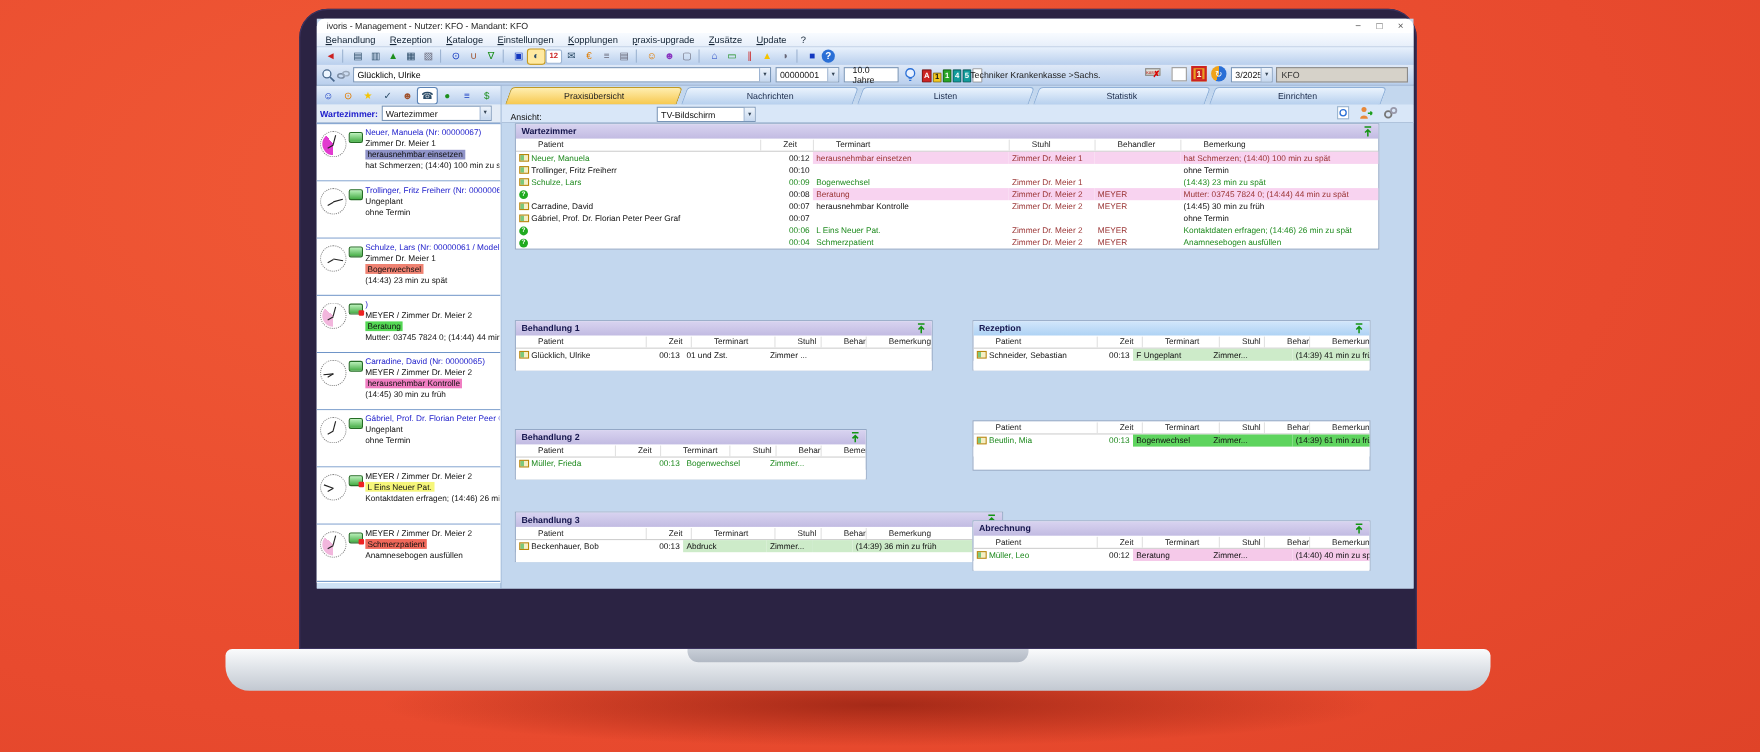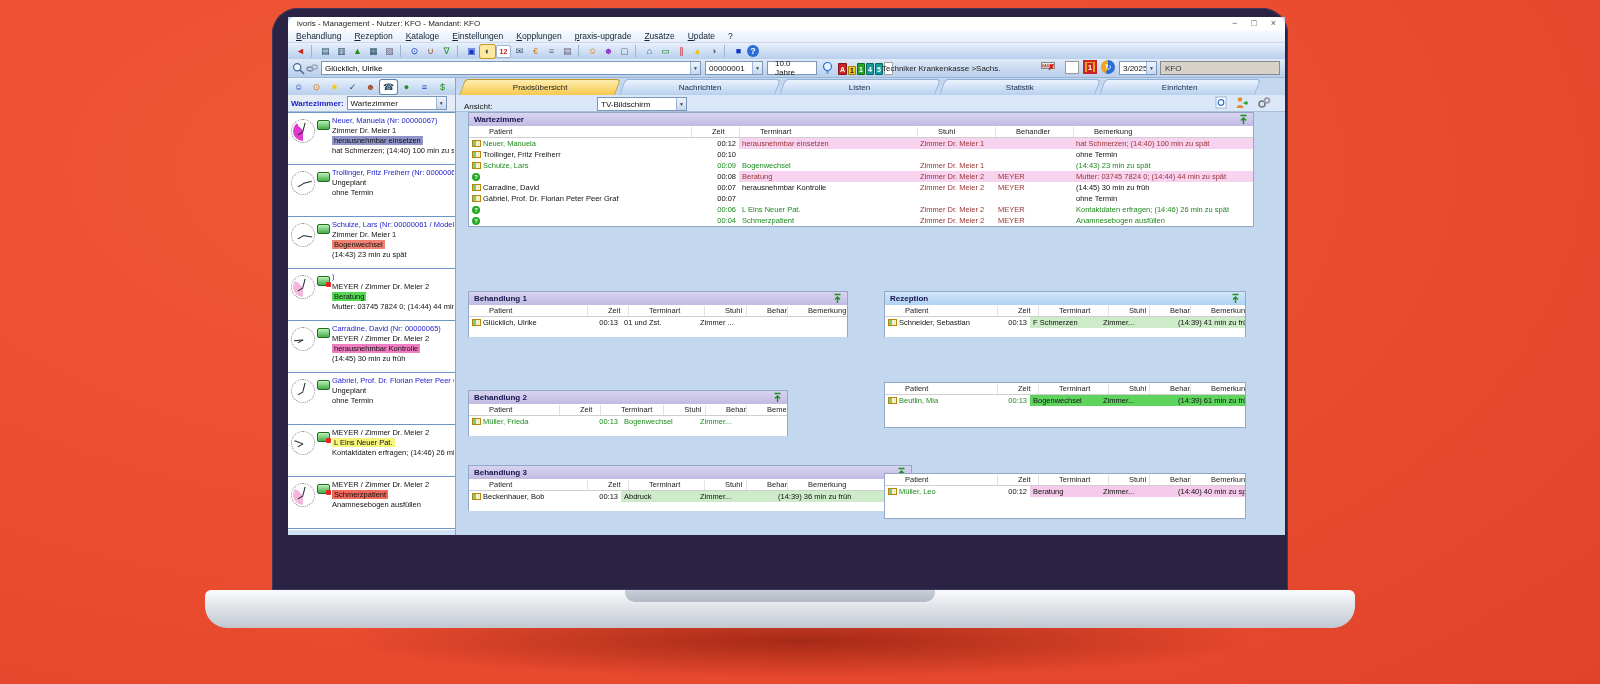--- a/index.html
+++ b/index.html
@@ -634,21 +634,21 @@
                   <span class="c4">Stuhl</span>
                   <span class="c5">Behand...</span>
                   <span class="c6">Bemerkung</span>
               </div>
               <div class="trow gn-tail">
                 <div class="c1 pcell">
                     <span class="pico"></span>
                     <span>Schneider, Sebastian</span>
                   </div>
                 <div class="c2 zr">00:13</div>
-                <div class="c3">F Schmerzen</div>
+                <div class="c3">F Ungeplant</div>
                 <div class="c4">Zimmer...</div>
                 <div class="c5"></div>
                 <div class="c6">(14:39) 41 min zu früh</div>
               </div>
               <div class="filler"></div>
             </div>
 
             <div class="panel smr" id="p-ro">
               <div class="cols">
                 <span class="c1">Patient</span>
@@ -666,20 +666,28 @@
                 <div class="c2 zr tg">00:13</div>
                 <div class="c3">Bogenwechsel</div>
                 <div class="c4">Zimmer...</div>
                 <div class="c5"></div>
                 <div class="c6">(14:39) 61 min zu früh</div>
               </div>
               <div class="filler"></div>
             </div>
 
             <div class="panel smr" id="p-ab">
+              <div class="phead">
+                <span>Abrechnung</span>
+                <span class="pexp">
+                    <svg width="9" height="11">
+                      <path d="M1.5 1.5h6M4.5 10V4M2 6.5 4.5 4 7 6.5" fill="none" stroke="#149414" stroke-width="1.4"></path>
+                    </svg>
+                  </span>
+              </div>
               <div class="cols">
                 <span class="c1">Patient</span>
                   <span class="c2 zr">Zeit</span>
                   <span class="c3">Terminart</span>
                   <span class="c4">Stuhl</span>
                   <span class="c5">Behand...</span>
                   <span class="c6">Bemerkung</span>
               </div>
               <div class="trow pb-tail">
                 <div class="c1 pcell tg">

